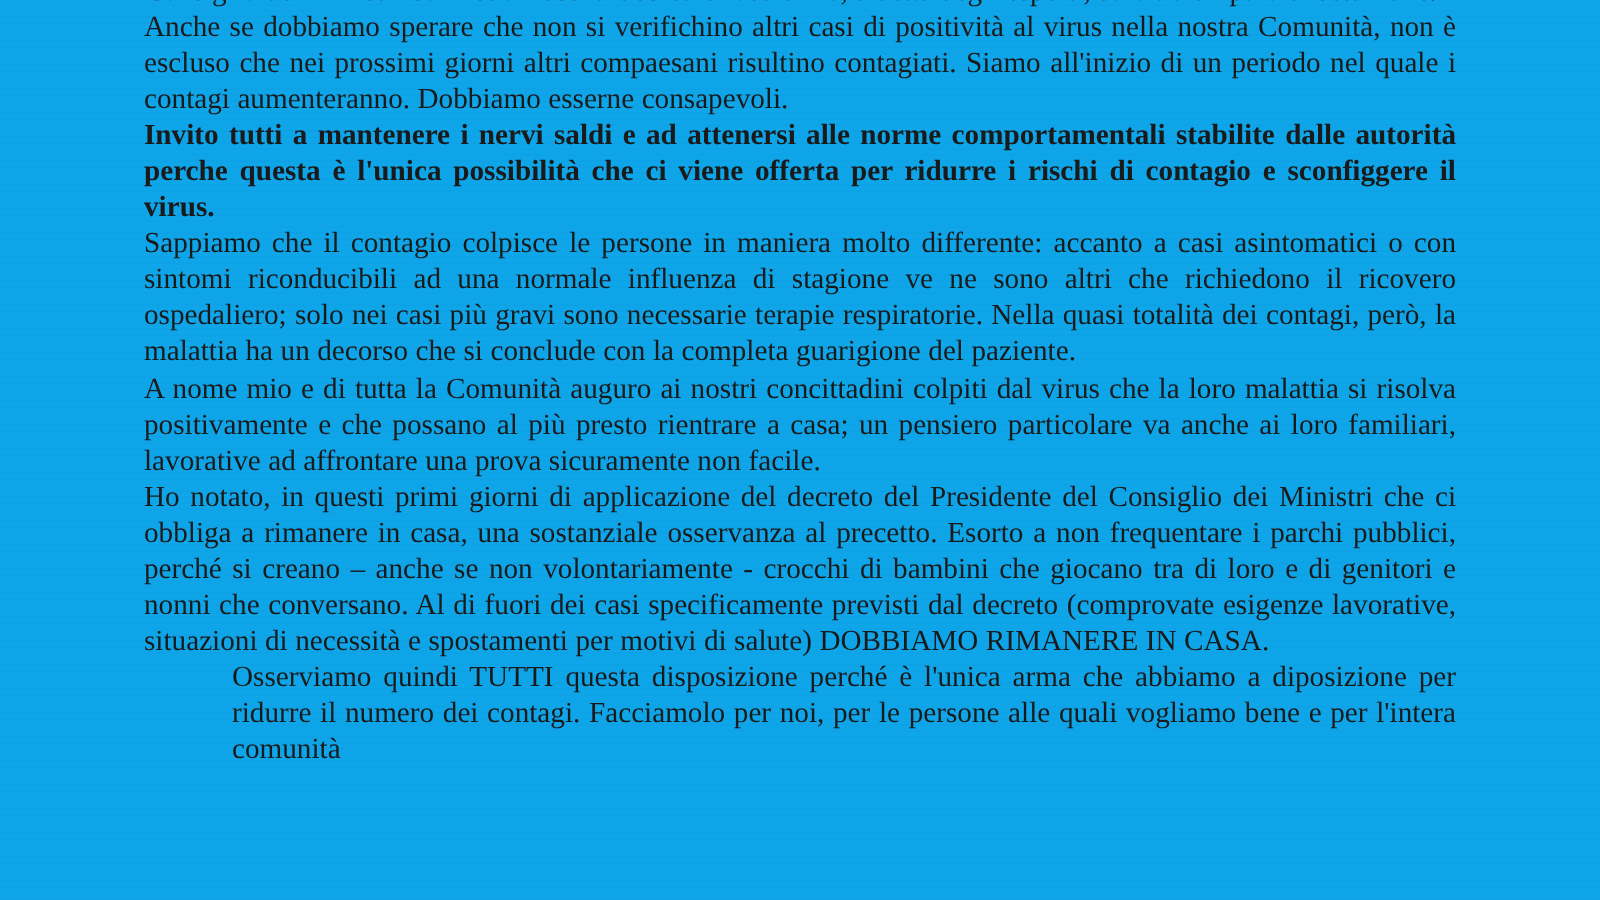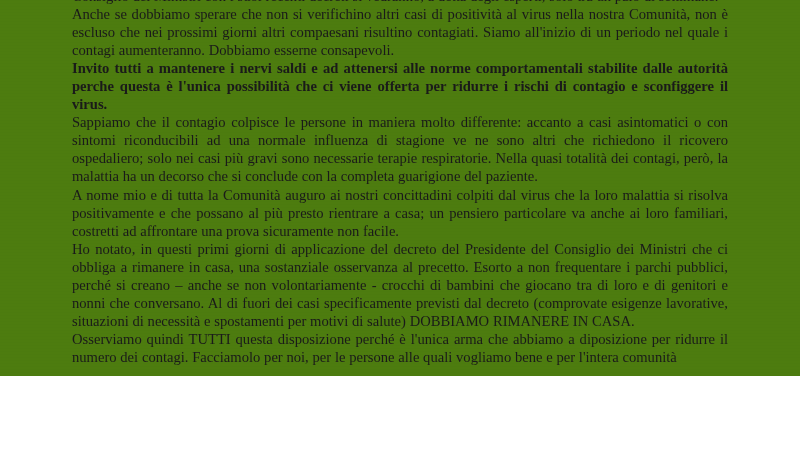--- a/index.html
+++ b/index.html
@@ -11,22 +11,22 @@
   body {
     width: 800px;
     height: 450px;
     overflow: hidden;
     font-family: "Liberation Serif", "DejaVu Serif", serif;
   }
 
   #page {
     position: relative;
     width: 800px;
-    height: 376px;
-    background: #4d7c0f;
+    height: 450px;
+    background: #0ea5e9;
     overflow: hidden;
   }
 
   
   #text-block {
     position: absolute;
     left: 72px;
     top: -13px;
     width: 656px;
     text-align: justify;
@@ -75,23 +75,23 @@
   <div id="text-block">
 
     <p class="force-justify" style="text-align-last: start;">Consiglio dei Ministri con i suoi recenti decreti si vedranno, a detta degli esperti, solo tra un paio di settimane.</p>
 
     <p class="force-justify" style="text-align-last: start;">Anche se dobbiamo sperare che non si verifichino altri casi di positività al virus nella nostra Comunità, non è escluso che nei prossimi giorni altri compaesani risultino contagiati.  Siamo all'inizio di un periodo nel quale i contagi aumenteranno. Dobbiamo esserne consapevoli.</p>
 
     <p class="force-justify" style="text-align-last: start; font-weight: bold;">Invito tutti a mantenere i nervi saldi e ad attenersi alle norme comportamentali stabilite dalle autorità perche questa è l'unica possibilità che ci viene offerta per ridurre i rischi di contagio e sconfiggere il virus.</p>
 
     <p class="force-justify" style="text-align-last: start;">Sappiamo che il contagio colpisce le persone in maniera molto differente: accanto a casi asintomatici o con sintomi riconducibili ad una normale influenza di stagione ve ne sono altri che richiedono il ricovero ospedaliero; solo nei casi più gravi sono necessarie terapie respiratorie. Nella quasi totalità dei contagi, però, la malattia ha un decorso che si conclude con la completa guarigione del paziente.</p>
 
-    <p class="force-justify" style="text-align-last: start;">A nome mio e di tutta la Comunità auguro ai nostri concittadini colpiti dal virus che la loro malattia si risolva positivamente e che possano al più presto rientrare a casa; un pensiero particolare va anche ai loro familiari, costretti ad affrontare una prova sicuramente non facile.</p>
+    <p class="force-justify" style="text-align-last: start;">A nome mio e di tutta la Comunità auguro ai nostri concittadini colpiti dal virus che la loro malattia si risolva positivamente e che possano al più presto rientrare a casa; un pensiero particolare va anche ai loro familiari, lavorative ad affrontare una prova sicuramente non facile.</p>
 
     <p class="force-justify" style="text-align-last: start;">Ho notato, in questi primi giorni di applicazione del decreto del Presidente del Consiglio dei Ministri che ci obbliga a rimanere in casa, una sostanziale osservanza al precetto. Esorto a non frequentare i parchi pubblici, perché si creano – anche se non volontariamente - crocchi di bambini che giocano tra di loro e di genitori e nonni che conversano. Al di fuori dei casi specificamente previsti dal decreto (comprovate esigenze lavorative, situazioni  di  necessità  e spostamenti per motivi di salute)  DOBBIAMO RIMANERE IN CASA.</p>
 
-    <p class="force-justify" style="text-align-last: start;">Osserviamo quindi TUTTI questa disposizione perché è l'unica arma che abbiamo a diposizione per ridurre il numero dei contagi. Facciamolo per noi, per le persone alle quali vogliamo bene e per l'intera comunità</p>
+    <p class="force-justify" style="text-align-last: start; margin-left: 44px;">Osserviamo quindi TUTTI questa disposizione perché è l'unica arma che abbiamo a diposizione per ridurre il numero dei contagi. Facciamolo per noi, per le persone alle quali vogliamo bene e per l'intera comunità</p>
 
   </div>
 
   <div id="scan-tint"></div>
 
 </div>
 
 </body></html>

